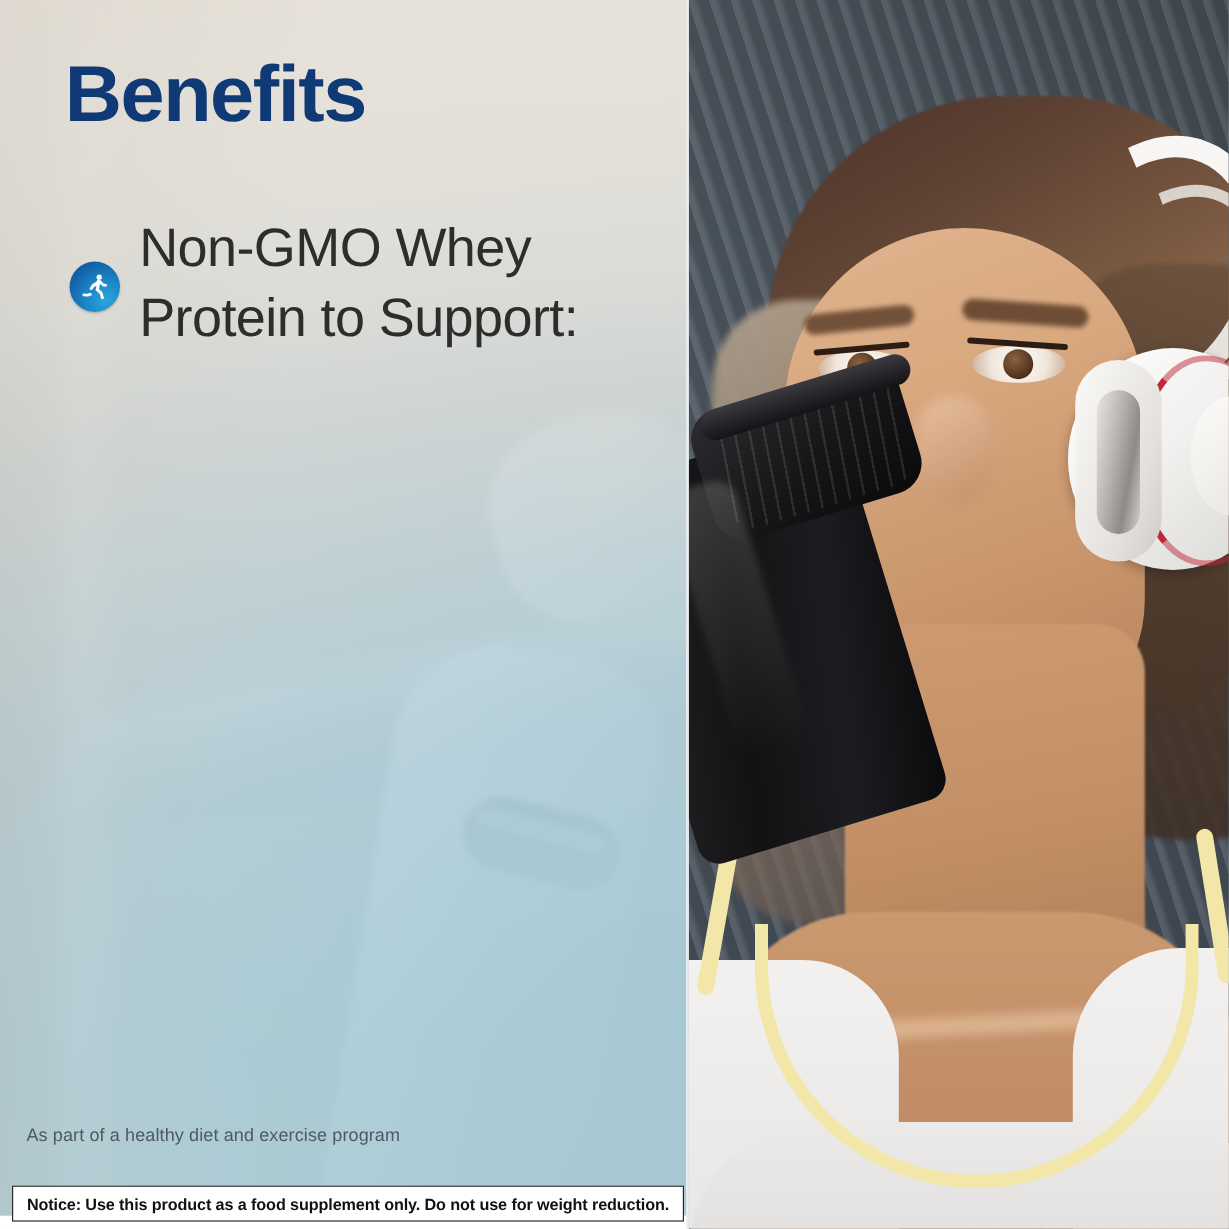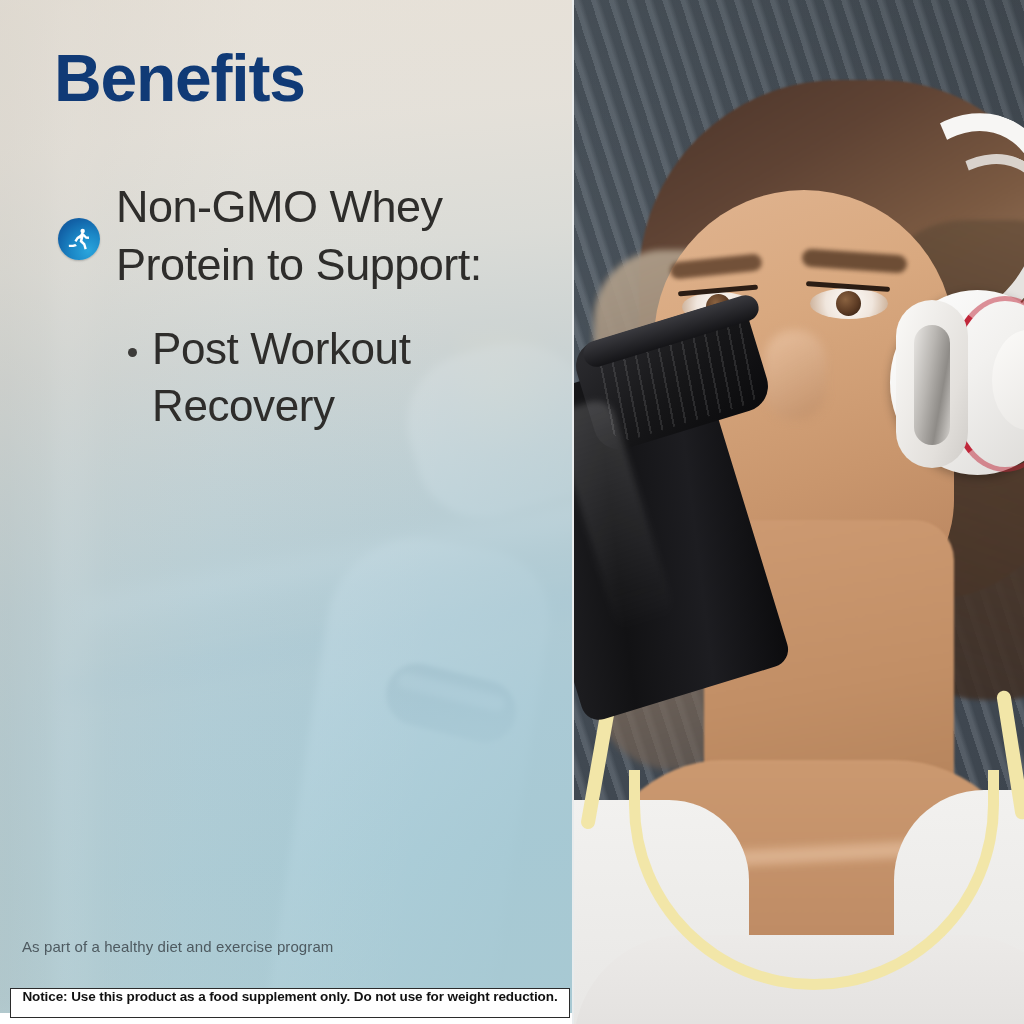--- a/index.html
+++ b/index.html
@@ -559,20 +559,21 @@
   
   .notice {
     position: absolute;
     left: 10px;
     top: 988px;
     width: 560px;
     height: 30px;
     background: #ffffff;
     border: 1.5px solid #2b2b2b;
     display: flex;
+    align-items: center;
     justify-content: center;
     z-index: 20;
   }
   .notice-text {
     font-size: 13.5px;
     font-weight: bold;
     color: #111111;
     letter-spacing: -0.1px;
     white-space: nowrap;
   }
@@ -607,24 +608,20 @@
           <svg width="26" height="26" viewBox="0 0 24 24" aria-hidden="true">
             <circle cx="15.4" cy="4.6" r="2.05" fill="#ffffff"></circle>
             <path fill="#ffffff" d="M13.1 8.1 10 10.1l-2.2 3.5 1.9 1.1 1.7-2.6 1.9-0.9-0.7 3.4 3.3 2.9 1.2 4.1 2.1-0.6-1.4-4.9-2.6-2.4 1.0-4.0 2.0 2.1 3.0 0.2 0-2.2-2.2-0.1-2.6-2.8c-0.6-0.6-1.5-0.8-2.3-0.4z"></path>
             <path fill="#ffffff" d="M8.6 16.6 6.2 17.3 2.6 17.2l0.1 2.1 4.2 0.1 3.2-1.0z"></path>
           </svg>
         </span>
         <div class="lead-text">Non-GMO Whey Protein to Support:</div>
       </div>
 
       <div class="bullets">
-        <div class="bullet-item">
-          <span class="dot"></span>
-          <span class="bullet-text">Post Workout Recovery</span>
-        </div>
       </div>
 
       <div class="footnote">As part of a healthy diet and exercise program</div>
 
     </div>
   </div>
 
   <div class="divider"></div>
 
   <div class="right-panel">

